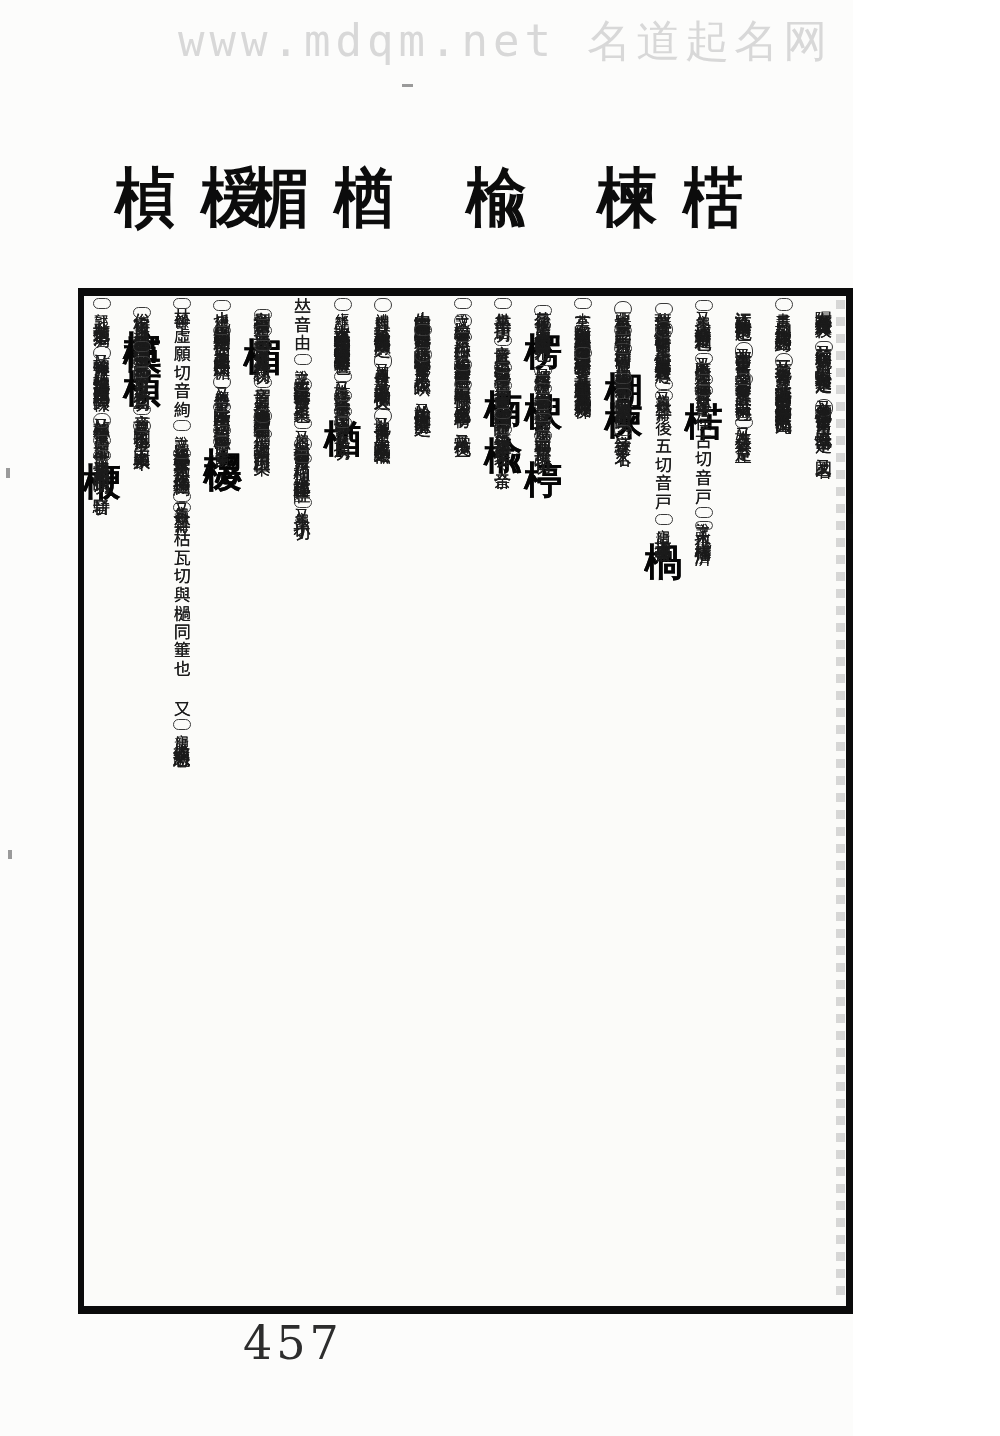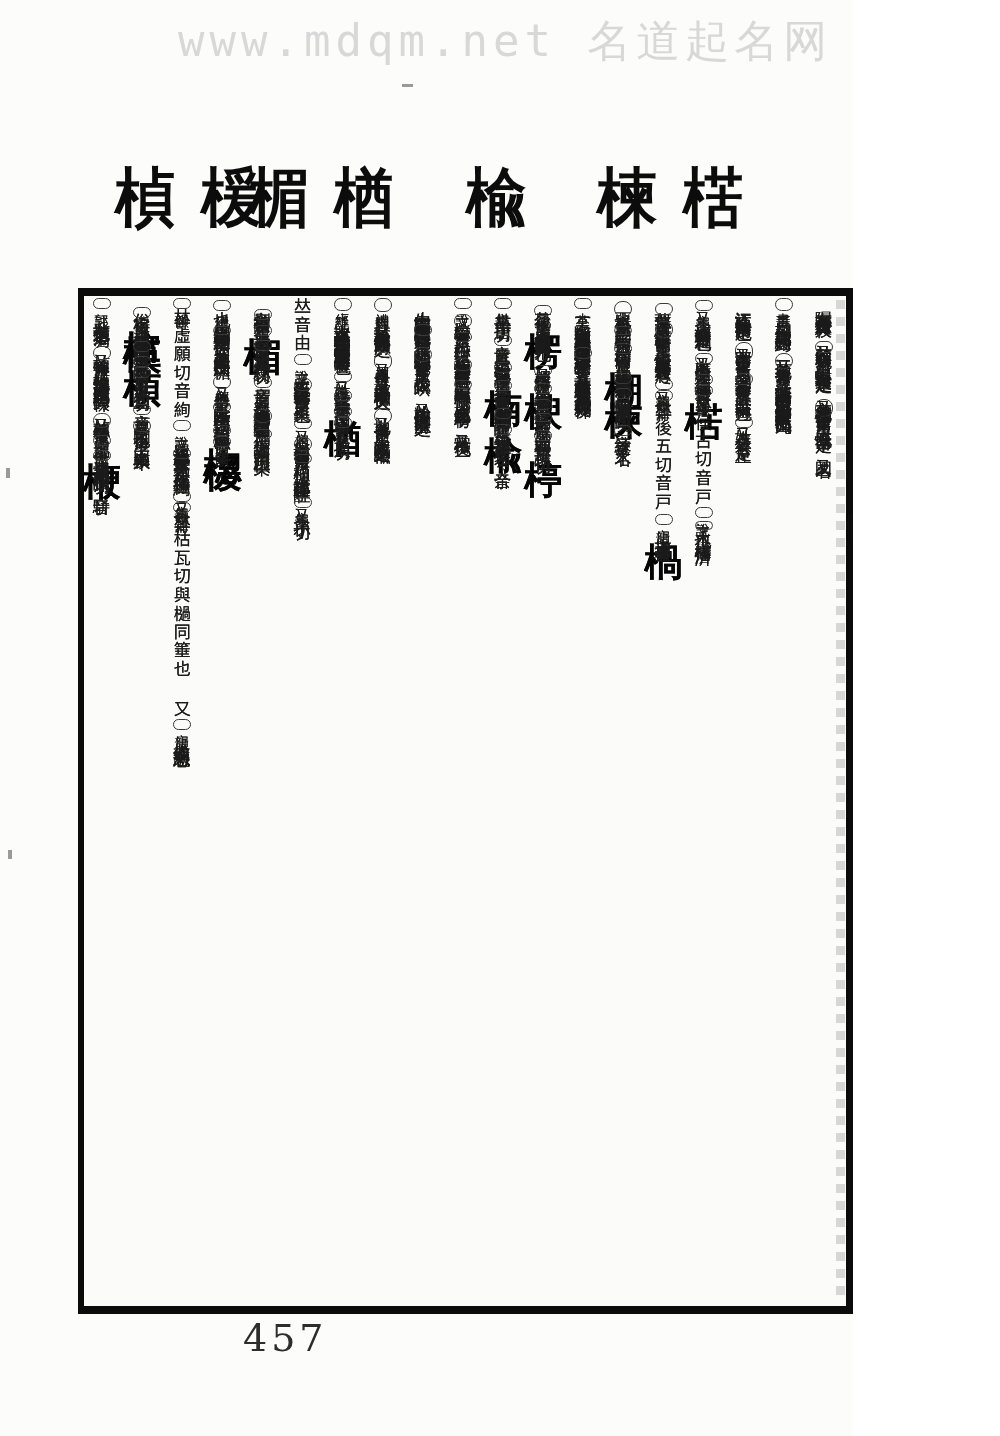--- a/index.html
+++ b/index.html
@@ -38,21 +38,21 @@
   .vtext{writing-mode:vertical-rl;text-orientation:upright;position:absolute;white-space:nowrap;color:#111;}
   #margin-title{left:853px;top:318px;font-size:45px;letter-spacing:3px;font-weight:bold;
                 font-family:"DejaVu Serif",serif;}
   #fold-tab{position:absolute;left:848px;top:514px;width:31px;height:25px;background:#0d0d0d;}
   #margin-volume{left:862px;top:548px;font-size:26px;letter-spacing:3px;font-weight:bold;}
   #margin-radical{left:862px;top:660px;font-size:26px;letter-spacing:3px;font-weight:bold;}
   #margin-stroke{left:862px;top:753px;font-size:26px;letter-spacing:6px;font-weight:bold;}
   #margin-folio{left:859px;top:984px;font-size:26px;letter-spacing:8px;font-weight:bold;}
   #margin-edition{left:859px;top:1060px;font-size:26px;letter-spacing:3px;font-weight:bold;}
   
-  #page-number{position:absolute;left:243px;top:1316px;font-size:38px;color:#2d2d2d;
+  #page-number{position:absolute;left:243px;top:1316px;font-size:46px;color:#2d2d2d;
                font-family:"DejaVu Serif",serif;letter-spacing:4px;}
   
   .artifact{position:absolute;background:#9a9a9a;}
   #artifact-dash{left:402px;top:84px;width:11px;height:3px;}
   #artifact-speck1{left:6px;top:468px;width:4px;height:10px;}
   #artifact-speck2{left:8px;top:850px;width:4px;height:9px;}
 </style>
 </head>
 <body>
 

